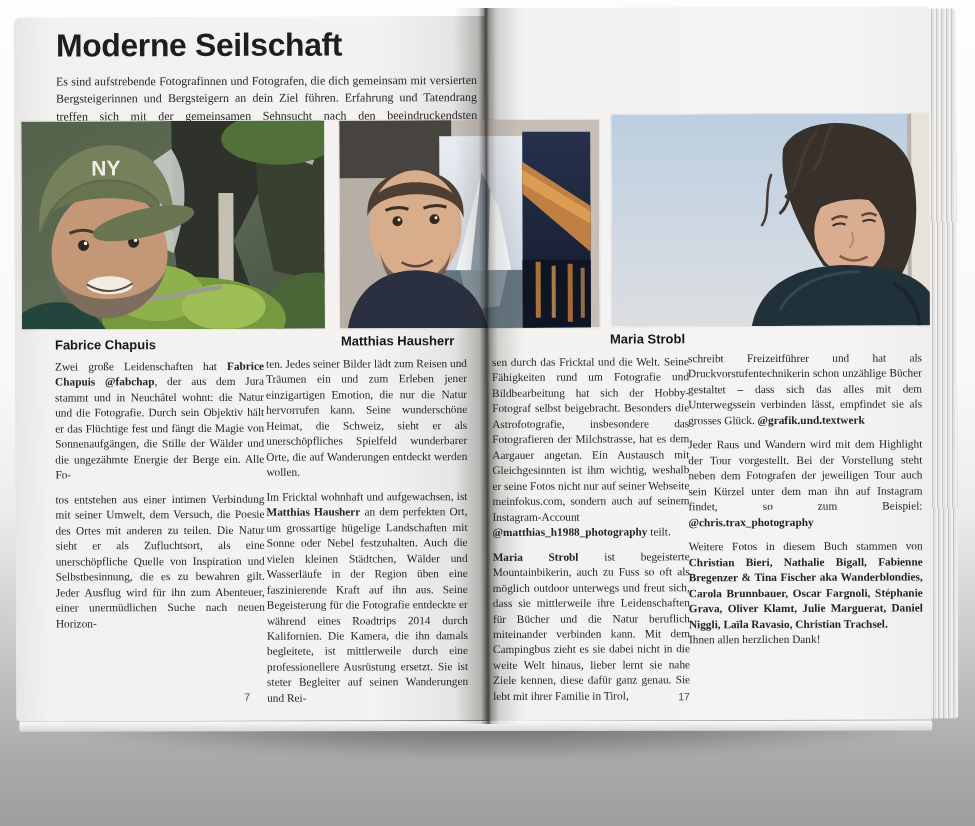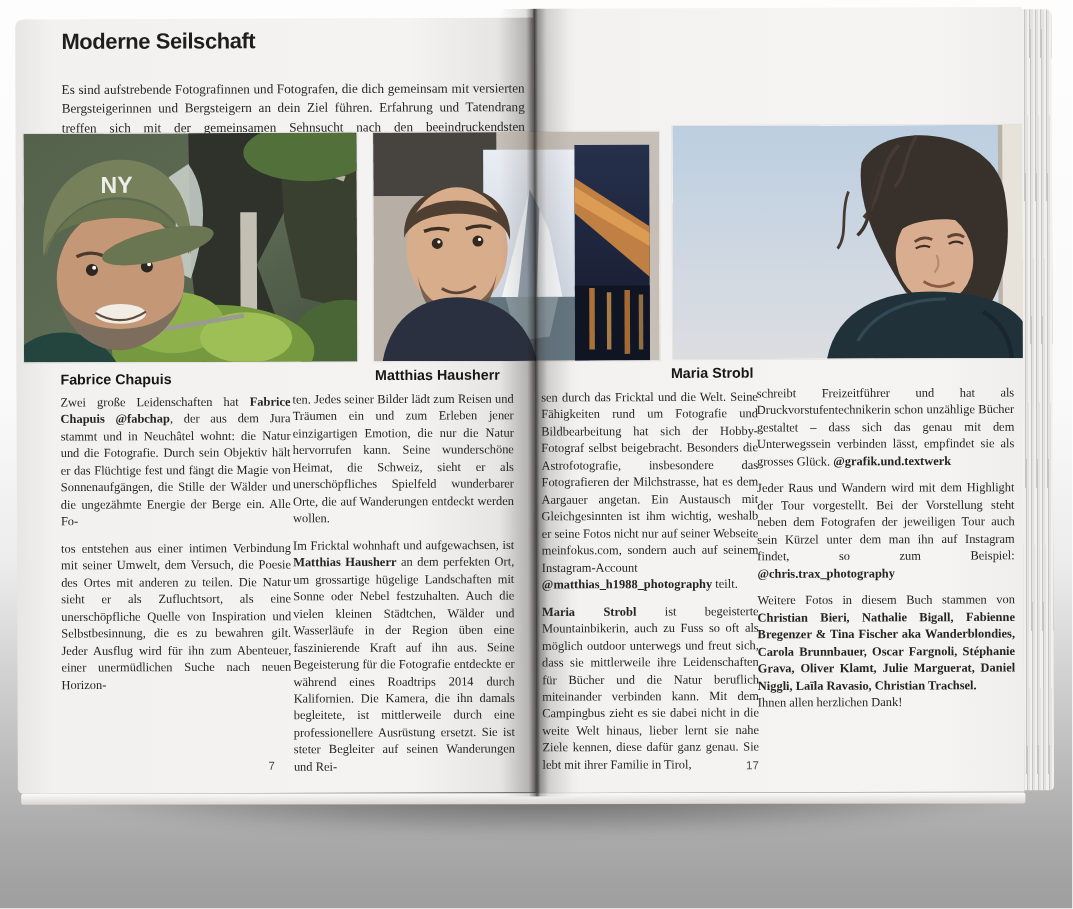--- a/index.html
+++ b/index.html
@@ -34,21 +34,21 @@
   .gutter {
     position:absolute; left:440px; top:0; width:64px; height:716px; z-index:5; pointer-events:none;
     background:linear-gradient(to right, rgba(50,45,40,0) 0%, rgba(50,45,40,0.14) 38%, rgba(35,31,27,0.50) 47%,
       rgba(15,13,11,0.68) 50%, rgba(45,40,35,0.30) 55%, rgba(60,55,50,0.10) 66%, rgba(0,0,0,0) 100%);
   }
   .content-left  { position:absolute; left:0;     top:8px; width:471px; height:704px; z-index:3; }
   .content-right { position:absolute; left:471px; top:0;   width:444px; height:713px; z-index:3; }
 
   .title {
     position:absolute; left:42px; top:10px; font-family:"Liberation Sans",sans-serif;
-    font-weight:bold; font-size:20px; letter-spacing:-0.4px; color:#1e1e1e;
+    font-weight:bold; font-size:32px; letter-spacing:-0.4px; color:#1e1e1e;
   }
   .intro {
     position:absolute; left:42px; top:56px; width:421px; font-size:12px; line-height:1.45;
     text-align:justify; color:#262626;
   }
   .photo { position:absolute; overflow:hidden; box-shadow:0 0 0 1px rgba(0,0,0,0.05); }
   .photo svg { display:block; width:100%; height:100%; }
   .photo1 { left:7px;   top:104px; width:303px; height:208px; }
   .photo2 { left:325px; top:104px; width:260px; height:208px; }
   .photo3 { left:126px; top:107px; width:328px; height:212px; }
@@ -227,21 +227,21 @@
       </div>
 
       <div class="caption cap3">Maria Strobl</div>
 
       <div class="col col-r1">
         <p><span>sen durch das Fricktal und die Welt. Seine Fähigkeiten rund um Fotografie und Bildbearbeitung hat sich der Hobby-Fotograf selbst beigebracht. Besonders die Astrofotografie, insbesondere das Fotografieren der Milchstrasse, hat es dem Aargauer angetan. Ein Austausch mit Gleichgesinnten ist ihm wichtig, weshalb er seine Fotos nicht nur auf seiner Webseite meinfokus.com, sondern auch auf seinem Instagram-Account </span><b>@matthias_h1988_photography</b><span> teilt.</span></p>
         <p><b>Maria Strobl</b><span> ist begeisterte Mountainbikerin, auch zu Fuss so oft als möglich outdoor unterwegs und freut sich, dass sie mittlerweile ihre Leidenschaften für Bücher und die Natur beruflich miteinander verbinden kann. Mit dem Campingbus zieht es sie dabei nicht in die weite Welt hinaus, lieber lernt sie nahe Ziele kennen, diese dafür ganz genau. Sie lebt mit ihrer Familie in Tirol,</span></p>
       </div>
 
       <div class="col col-r2">
-        <p><span>schreibt Freizeitführer und hat als Druckvorstufentechnikerin schon unzählige Bücher gestaltet – dass sich das genau mit dem Unterwegssein verbinden lässt, empfindet sie als grosses Glück. </span><b>@grafik.und.textwerk</b></p>
+        <p><span>schreibt Freizeitführer und hat als Druckvorstufentechnikerin schon unzählige Bücher gestaltet – dass sich das alles mit dem Unterwegssein verbinden lässt, empfindet sie als grosses Glück. </span><b>@grafik.und.textwerk</b></p>
         <p><span>Jeder Raus und Wandern wird mit dem Highlight der Tour vorgestellt. Bei der Vorstellung steht neben dem Fotografen der jeweiligen Tour auch sein Kürzel unter dem man ihn auf Instagram findet, so zum Beispiel: </span><b>@chris.trax_photography</b></p>
         <p><span>Weitere Fotos in diesem Buch stammen von </span><b>Christian Bieri, Nathalie Bigall, Fabienne Bregenzer &amp; Tina Fischer aka Wanderblondies, Carola Brunnbauer, Oscar Fargnoli, Stéphanie Grava, Oliver Klamt, Julie Marguerat, Daniel Niggli, Laïla Ravasio, Christian Trachsel.</b><span class="block">Ihnen allen herzlichen Dank!</span></p>
       </div>
 
       <div class="pagenum pn17">17</div>
     </div>
 
     <div class="gutter"></div>
   </div>
 </div>

